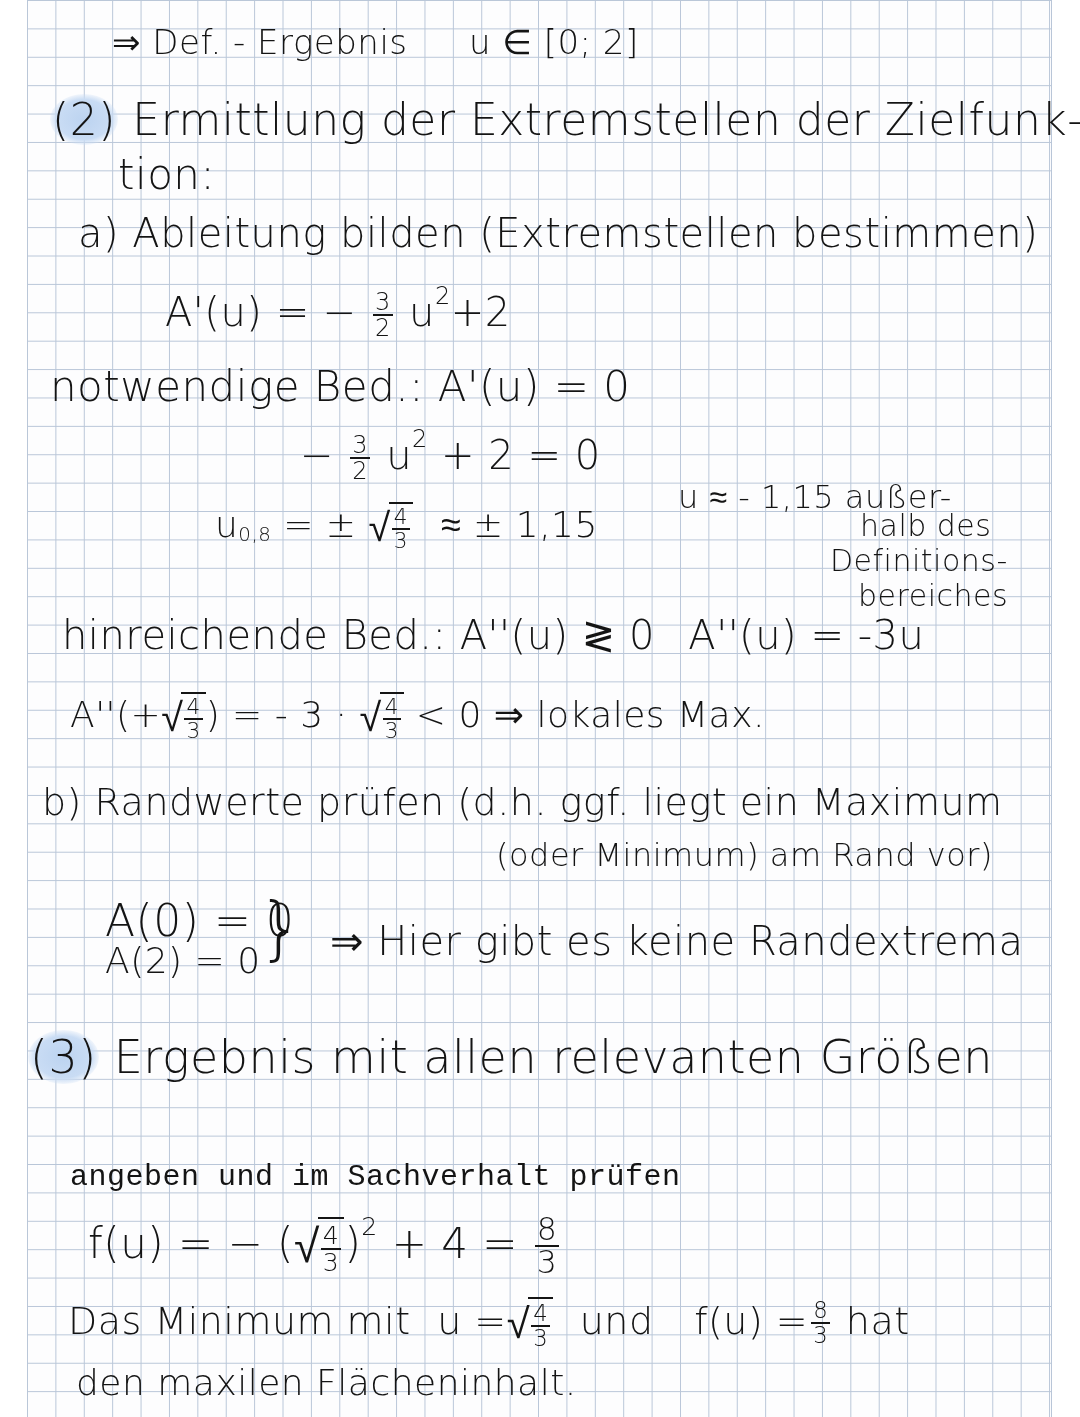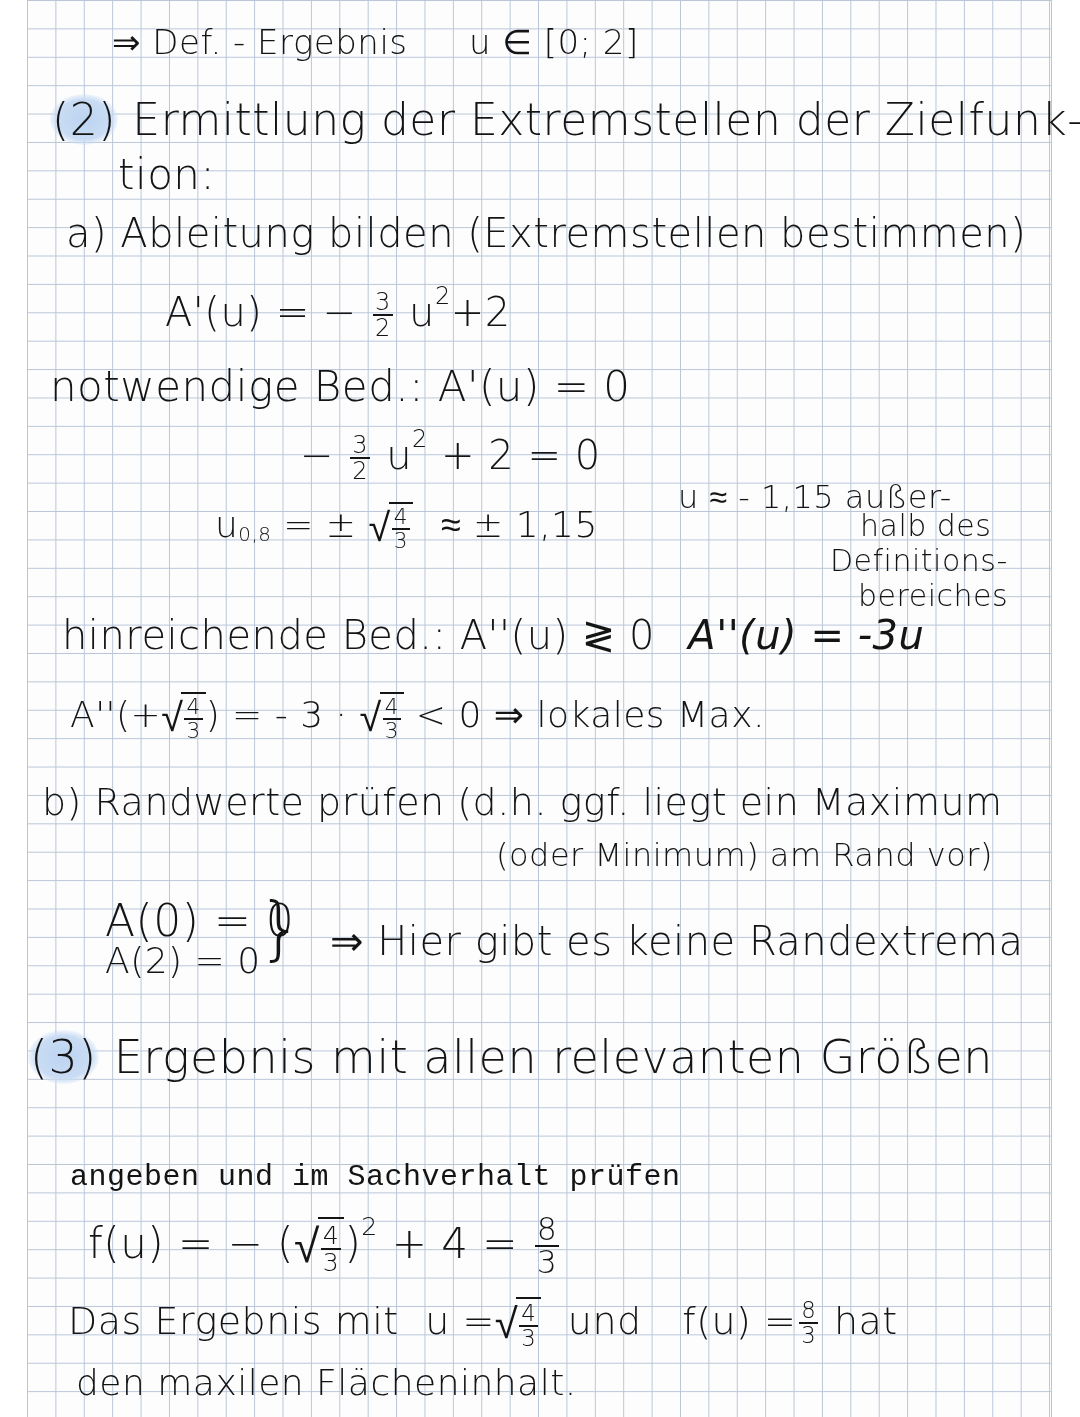--- a/index.html
+++ b/index.html
@@ -59,21 +59,21 @@
 </div>
 
 <div class="line" style="left:50px; top:94px; font-size:44px;">
   <span class="hl">(2)</span>
   <span>Ermittlung der Extremstellen der Zielfunk-</span>
 </div>
 <div class="line" style="left:118px; top:150px; font-size:42px;">
   <span>tion:</span>
 </div>
 
-<div class="line" style="left:66px; top:210px; font-size:40px;">
+<div class="line" style="left:78px; top:210px; font-size:40px;">
   <span>a) Ableitung bilden (Extremstellen bestimmen)</span>
 </div>
 
 <div class="line" style="left:165px; top:282px; font-size:40px;">
   <span>A'(u) = −</span>
   <span class="frac">
       <span class="num">3</span>
       <span class="den">2</span>
     </span>
   <span>u</span><sup>2</sup><span>+2</span>
@@ -116,21 +116,21 @@
 <div class="line" style="left:830px; top:543px; font-size:30px;">
   <span>Definitions-</span>
 </div>
 <div class="line" style="left:858px; top:578px; font-size:30px;">
   <span>bereiches</span>
 </div>
 
 <div class="line" style="left:62px; top:612px; font-size:40px;">
   <span>hinreichende  Bed.:</span>
   <span>A''(u) ≷ 0</span>
-  <span style="margin-left:20px;font-style:italic;">A''(u) = -3u</span>
+  <span style="margin-left:20px;">A''(u) = -3u</span>
 </div>
 
 <div class="line" style="left:70px; top:692px; font-size:36px;">
   <span>A''(+</span><span class="sqrt">
       <span class="rad">√</span>
       <span class="under"><span class="frac">
           <span class="num">4</span>
           <span class="den">3</span>
         </span></span>
     </span><span>) = - 3 ·</span>
@@ -179,21 +179,21 @@
         </span></span>
     </span><span>)</span><sup>2</sup>
   <span>+ 4 =</span>
   <span class="frac" style="font-size:0.75em;">
       <span class="num">8</span>
       <span class="den">3</span>
     </span>
 </div>
 
 <div class="line" style="left:68px; top:1297px; font-size:38px;">
-  <span>Das Ergebnis mit</span>
+  <span>Das Minimum mit</span>
   <span style="margin-left:14px;">u =</span><span class="sqrt">
       <span class="rad">√</span>
       <span class="under"><span class="frac">
           <span class="num">4</span>
           <span class="den">3</span>
         </span></span>
     </span>
   <span style="margin-left:14px;">und</span>
   <span style="margin-left:28px;">f(u) =</span><span class="frac">
       <span class="num">8</span>

